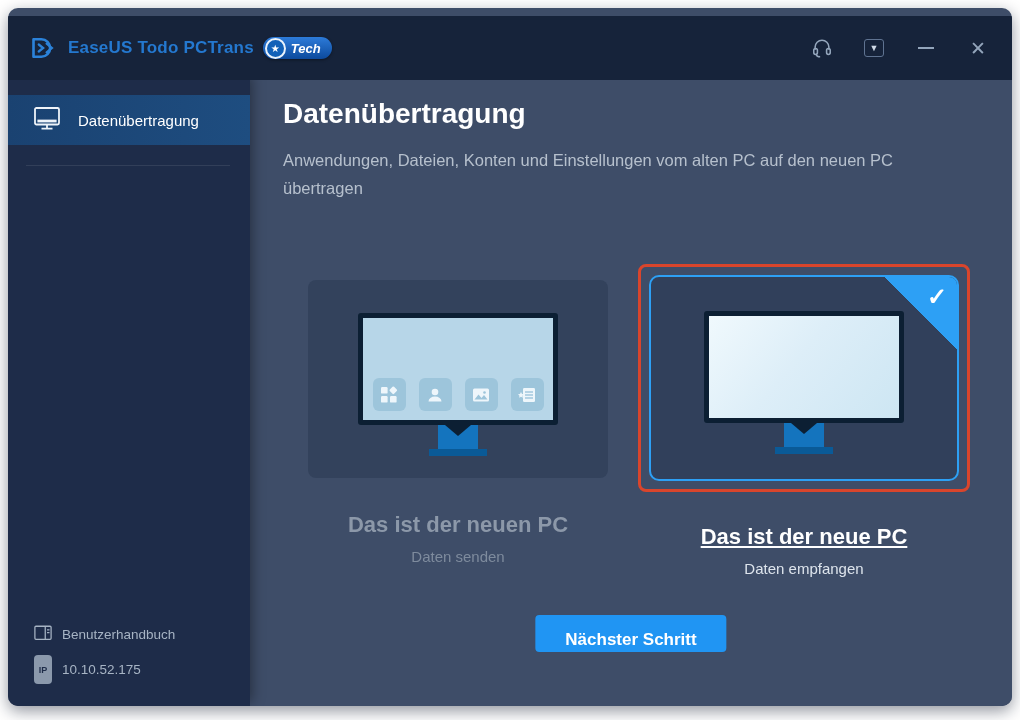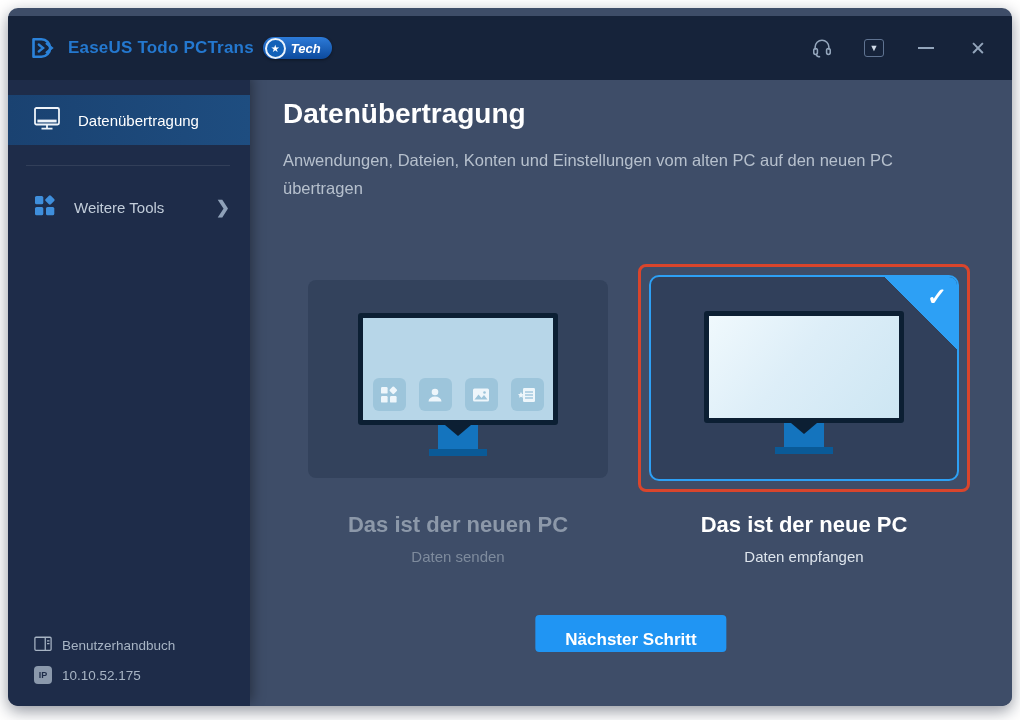--- a/index.html
+++ b/index.html
@@ -33,21 +33,21 @@
              font-size:15px;cursor:pointer;position:relative;}
   .side-item .lbl{margin-left:18px;}
   .side-item.selected{background:linear-gradient(90deg,#1a4271,#1e4d80);color:#ffffff;}
   .side-item.first{margin-top:23px;}
   .side-divider{height:1px;background:rgba(255,255,255,.09);margin:20px 20px 16px 18px;}
   .side-item.second{margin-top:8px;}
   .side-item.third{margin-top:6px;}
   .side-chevron{margin-left:auto;margin-right:20px;color:#8fa1b8;font-size:17px;font-weight:bold;}
   .side-footer{position:absolute;left:26px;bottom:22px;display:flex;flex-direction:column;gap:11px;}
   .foot-row{display:flex;align-items:center;gap:10px;color:#a7b4c4;font-size:13.5px;cursor:pointer;}
-  .ip-badge{width:18px;height:18px;border-radius:4px;background:#8b99ac;color:#1e2c49;
+  .ip-badge{width:18px;height:29px;border-radius:4px;background:#8b99ac;color:#1e2c49;
             font-size:9px;font-weight:bold;display:flex;align-items:center;justify-content:center;}
 
   
   .content{position:absolute;left:242px;top:64px;right:0;bottom:0;background:#3e4d68;}
   .page-heading{position:absolute;left:33px;top:26px;color:#ffffff;font-size:28px;font-weight:bold;}
   .page-subtitle{position:absolute;left:33px;top:74px;width:648px;color:#b6c0cd;font-size:16.5px;
                  line-height:1.7;}
 
   .cards{position:absolute;left:58px;top:192px;display:flex;}
   .col-old{width:300px;display:flex;flex-direction:column;}
@@ -73,21 +73,21 @@
   .tile{width:33px;height:33px;border-radius:6px;background:#9dc5db;display:flex;align-items:center;
         justify-content:center;}
   .mon-neck{position:relative;width:40px;height:24px;background:#1474be;margin:0 auto;}
   .mon-neck::before{content:"";position:absolute;top:0;left:50%;transform:translateX(-50%);
         border-left:13px solid transparent;border-right:13px solid transparent;
         border-top:11px solid #0c1f33;}
   .mon-base{width:58px;height:7px;background:#0a5a97;margin:0 auto;}
 
   .card-label{text-align:center;margin-top:34px;font-size:22px;font-weight:bold;color:#8c98a9;}
   .card-sub{text-align:center;margin-top:10px;font-size:15px;color:#7e8b9d;}
-  .col-new .card-label{margin-top:20px;color:#ffffff;}
+  .col-new .card-label{margin-top:32px;color:#ffffff;text-decoration:underline;}
   .col-new .card-sub{color:#dde4ec;}
 
   .next-btn{position:absolute;top:543px;left:50%;transform:translateX(-50%);height:37px;
             padding:15px 30px;background:#2095f3;border:none;border-radius:4px;color:#ffffff;
             font-size:17px;font-weight:bold;font-family:"Liberation Sans",sans-serif;cursor:pointer;}
 </style>
 </head>
 <body>
 
 <div class="stage">
@@ -133,32 +133,20 @@
           <svg width="26" height="23" viewBox="0 0 26 23">
             <rect x="1" y="1" width="24" height="16.5" rx="1.5" fill="none" stroke="#eef3f9" stroke-width="1.8"></rect>
             <rect x="3.4" y="12.6" width="19.2" height="2.8" fill="#eef3f9"></rect>
             <line x1="7.5" y1="21.6" x2="18.5" y2="21.6" stroke="#eef3f9" stroke-width="1.8"></line>
             <line x1="13" y1="17.5" x2="13" y2="21" stroke="#eef3f9" stroke-width="1.8"></line>
           </svg>
         </span>
         <span class="lbl">Datenübertragung</span>
       </div>
       <div class="side-divider"></div>
-      <div class="side-item third">
-        <span>
-          <svg width="22" height="22" viewBox="0 0 22 22" fill="#3f8fdc">
-            <rect x="1" y="1" width="8.3" height="8.3" rx="1.6"></rect>
-            <rect x="1" y="12" width="8.3" height="8.3" rx="1.6"></rect>
-            <rect x="12" y="12" width="8.3" height="8.3" rx="1.6"></rect>
-            <rect x="12.2" y="1.2" width="7.4" height="7.4" rx="1.4" transform="rotate(45 15.9 4.9)"></rect>
-          </svg>
-        </span>
-        <span class="lbl">Weitere Tools</span>
-        <span class="side-chevron">❯</span>
-      </div>
 
       <div class="side-footer">
         <div class="foot-row">
           <span>
             <svg width="18" height="16" viewBox="0 0 20 17" fill="none" stroke="#a7b4c4" stroke-width="1.4">
               <rect x="1" y="1" width="18" height="14.5" rx="1.2"></rect>
               <line x1="12.5" y1="1" x2="12.5" y2="15.5"></line>
               <line x1="14.5" y1="5" x2="17.2" y2="5"></line>
               <line x1="14.5" y1="8" x2="17.2" y2="8"></line>
             </svg>

